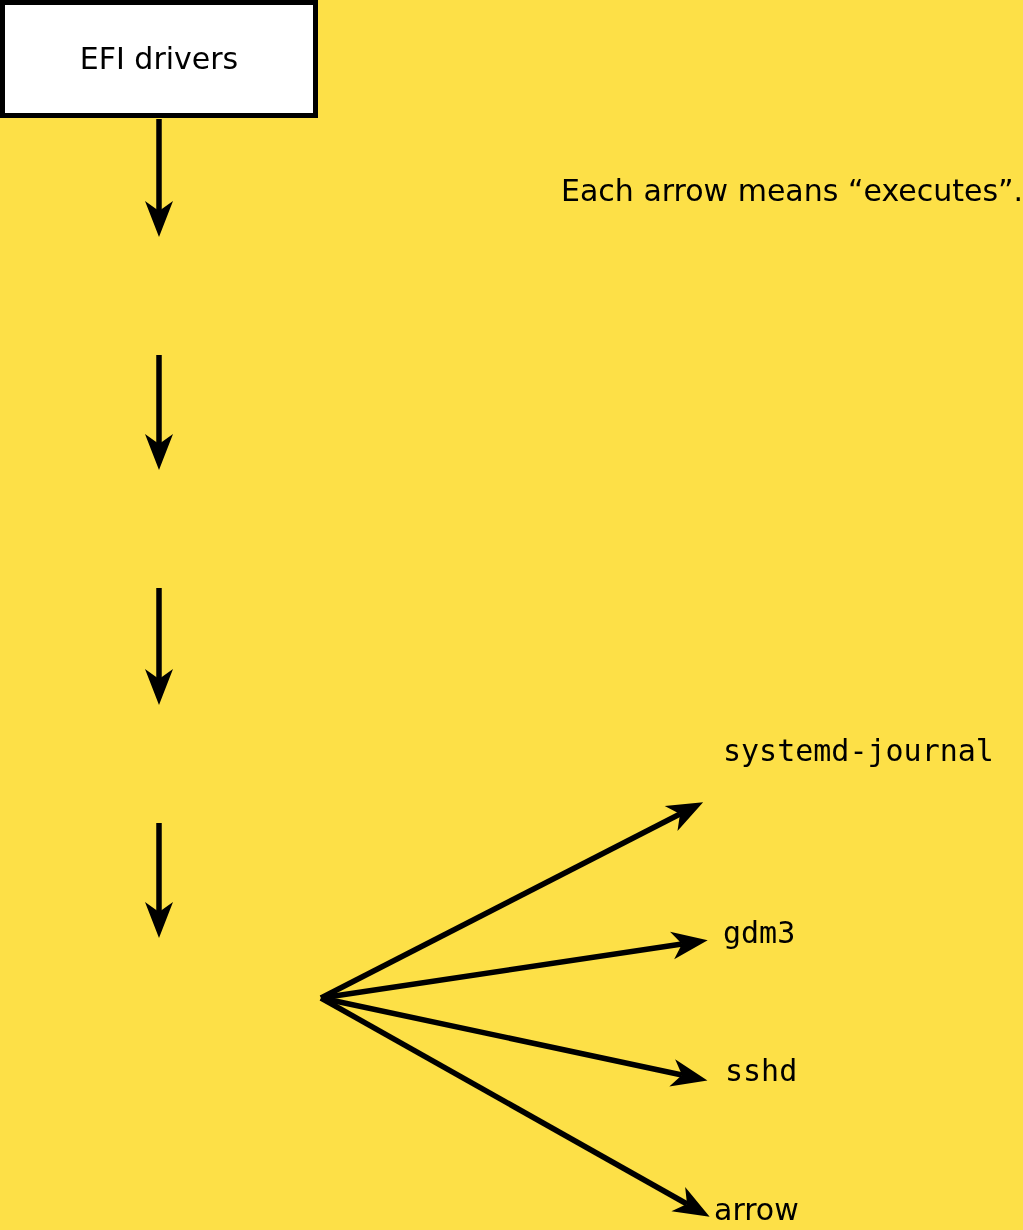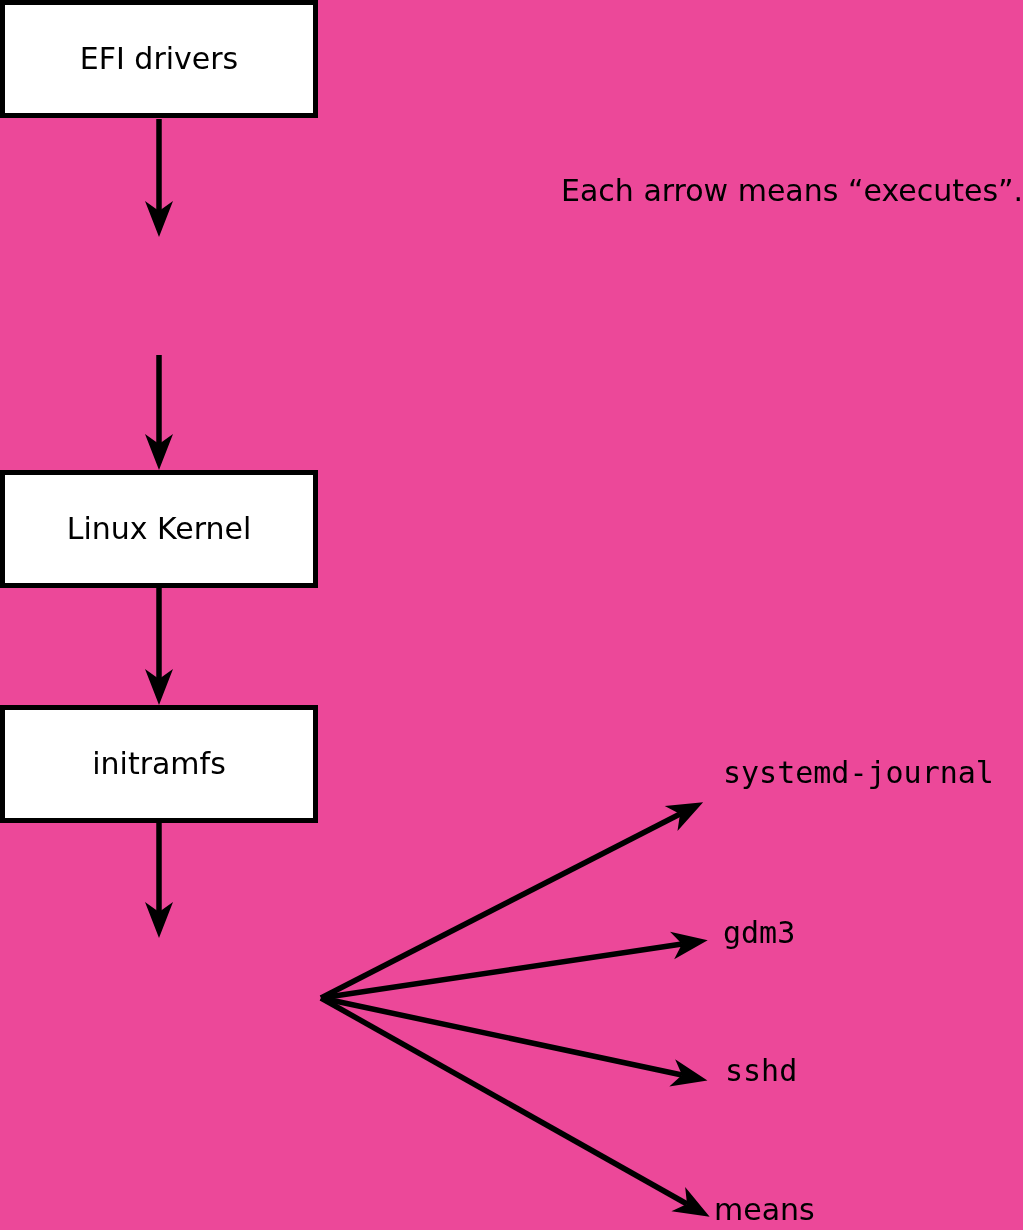--- a/index.html
+++ b/index.html
@@ -4,21 +4,21 @@
 <style>
   html, body {
     margin: 0;
     padding: 0;
     background: #ffffff;
   }
   .canvas {
     position: relative;
     width: 1023px;
     height: 1230px;
-    background: #ec4899;
+    background: #fde047;
     overflow: hidden;
     color: #000000;
     font-family: "DejaVu Sans", sans-serif;
   }
   .layer {
     position: absolute;
     left: 0;
     top: 0;
   }
   .edge {
@@ -84,27 +84,21 @@
 
     <line class="edge" x1="321" y1="998" x2="680" y2="814" marker-end="url(#ah)"></line>
     <line class="edge" x1="321" y1="998" x2="682" y2="944" marker-end="url(#ah)"></line>
     <line class="edge" x1="321" y1="998" x2="682" y2="1075" marker-end="url(#ah)"></line>
     <line class="edge" x1="321" y1="998" x2="687" y2="1204" marker-end="url(#ah)"></line>
   </svg>
 
   <div class="box" style="top:0px">
     <span class="box-label">EFI drivers</span>
   </div>
-  <div class="box" style="top:470px">
-    <span class="box-label">Linux Kernel</span>
-  </div>
-  <div class="box" style="top:705px">
-    <span class="box-label">initramfs</span>
-  </div>
 
-  <div class="proc mono" style="left:723px; top:758px">systemd-journal</div>
+  <div class="proc mono" style="left:723px; top:736px">systemd-journal</div>
   <div class="proc mono" style="left:723px; top:918px">gdm3</div>
   <div class="proc mono" style="left:725px; top:1056px">sshd</div>
-  <div class="proc sans" style="left:714px; top:1195px">means</div>
+  <div class="proc sans" style="left:714px; top:1195px">arrow</div>
 
   <div class="note">Each arrow means “executes”.</div>
 
 </div>
 
 </body></html>

